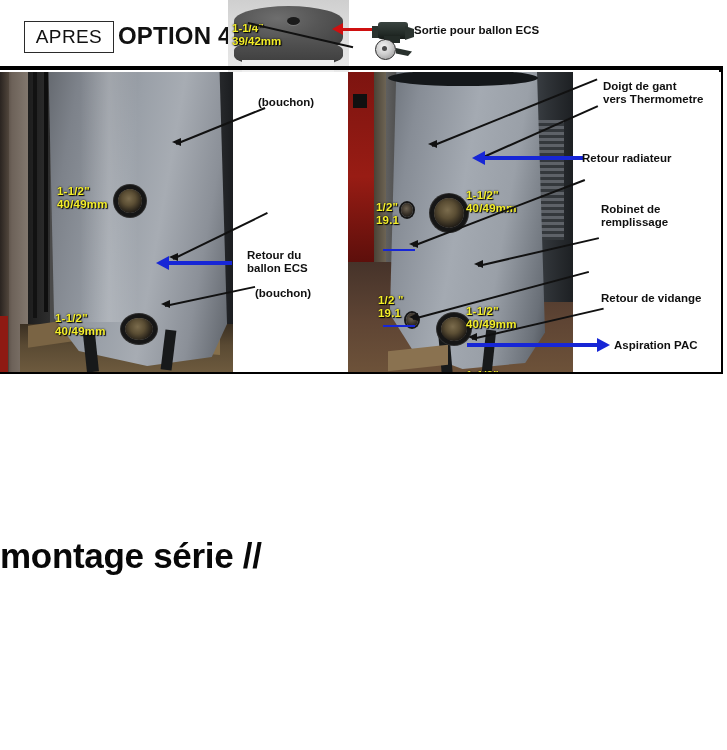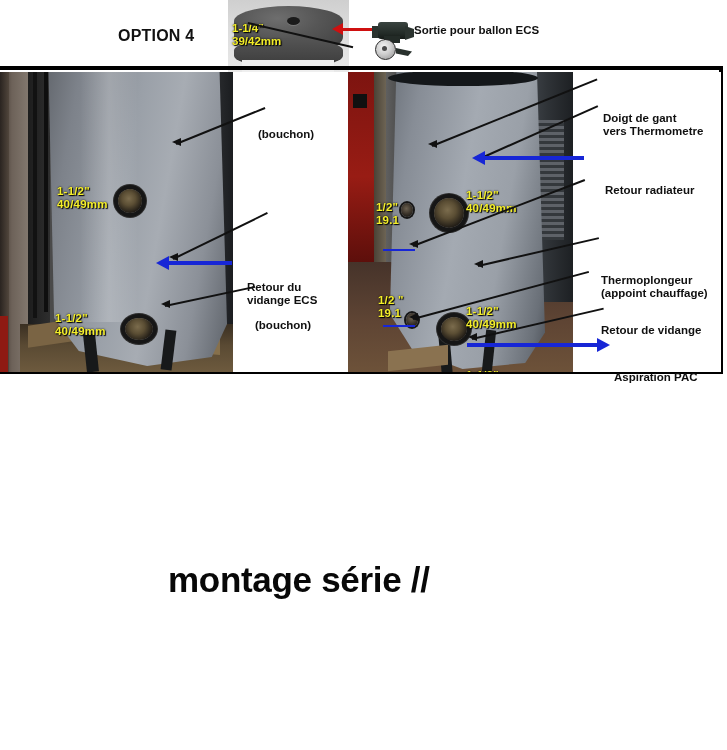--- a/index.html
+++ b/index.html
@@ -14,21 +14,21 @@
   
   #header-band{position:absolute;left:0;top:0;width:727px;height:72px;background:#ffffff;}
   #apres-box{
     position:absolute;left:24px;top:21px;width:88px;height:30px;
     border:1.5px solid #2b2b2b;background:#ffffff;
     display:flex;align-items:center;justify-content:center;
   }
   #apres-box .txt{font-size:19px;font-weight:400;color:#111;letter-spacing:.4px;}
   #option-label{
     position:absolute;left:118px;top:22px;height:28px;display:flex;align-items:center;
-    font-size:16px;font-weight:bold;color:#111;letter-spacing:.2px;
+    font-size:24px;font-weight:bold;color:#111;letter-spacing:.2px;
   }
 
   
   #tank-top-photo{
     position:absolute;left:228px;top:0;width:121px;height:72px;overflow:hidden;
     background:#d8d8d8;
   }
   #tank-top-photo .floor{position:absolute;inset:0;background:
      linear-gradient(180deg,#cfcfcf 0%,#dcdcdc 40%,#e9e9e9 100%);}
   #tank-top-photo .lid{
@@ -180,42 +180,45 @@
     border-bottom:2px solid #000;}
   #right-border{position:absolute;left:719px;top:66px;width:4px;height:308px;background:#000;}
   #right-border-top{position:absolute;left:348px;top:66px;width:375px;height:4px;background:#000;}
   #left-border-top{position:absolute;left:0;top:66px;width:348px;height:4px;background:#000;}
   #bottom-border{position:absolute;left:0;top:370px;width:723px;height:4px;background:#000;}
 
   
   .leader{position:absolute;background:#111;height:1.7px;transform-origin:0 50%;}
   .arrowtip{position:absolute;width:0;height:0;
      border-top:4.5px solid transparent;border-bottom:4.5px solid transparent;}
-  .annot{position:absolute;color:#101010;font-weight:bold;font-size:11.5px;line-height:13px;margin-top:32px;}
+  .annot{position:absolute;color:#101010;font-weight:bold;font-size:11.5px;line-height:13px;}
 
   .bluearrow{position:absolute;height:4px;background:#1726d6;}
   .bluehead{position:absolute;width:0;height:0;border-top:7px solid transparent;border-bottom:7px solid transparent;}
   .bluehead.l{border-right:13px solid #1726d6;}
   .bluehead.r{border-left:13px solid #1726d6;}
 
   
   #schem{position:absolute;left:0;top:430px;width:727px;height:110px;}
 
   #title-bottom{
-    position:absolute;left:0;top:560px;width:727px;text-align:left;
+    position:absolute;left:0;top:536px;width:727px;text-align:left;
     font-size:35px;font-weight:bold;color:#080808;letter-spacing:-.3px;
-    padding-left:168px;box-sizing:border-box;
+    box-sizing:border-box;
   }
 </style>
 </head>
 <body>
 
 <div class="stage">
 
   <div id="header-band">
+    <div id="apres-box">
+      <span class="txt">APRES</span>
+    </div>
     <div id="option-label">OPTION 4</div>
   </div>
 
   <div id="tank-top-photo">
     <div class="floor"></div>
     <div class="lid-side"></div>
     <div class="lid"></div>
     <div class="lid-rim"></div>
     <div class="port"></div>
     <div class="base"></div>
@@ -282,21 +285,21 @@
   <div class="arrowtip" style="left:172px;top:138px;border-right:9px solid #111;"></div>
   <div class="annot" style="left:258px;top:96px;">(bouchon)</div>
 
   <div class="leader" style="left:173px;top:258px;width:105px;transform:rotate(-26deg);"></div>
   <div class="arrowtip" style="left:169px;top:253px;border-right:9px solid #111;"></div>
 
   <div class="bluearrow" style="left:168px;top:261px;width:64px;"></div>
   <div class="bluehead l" style="left:156px;top:256px;"></div>
   <div class="annot" style="left:247px;top:249px;">
     <div>Retour du</div>
-    <div>vidange ECS</div>
+    <div>ballon ECS</div>
   </div>
 
   <div class="leader" style="left:165px;top:305px;width:92px;transform:rotate(-12deg);"></div>
   <div class="arrowtip" style="left:161px;top:300px;border-right:9px solid #111;"></div>
   <div class="annot" style="left:255px;top:287px;">(bouchon)</div>
 
   <div id="right-photo">
     <div class="red"></div>
     <div class="blackbox"></div>
     <div class="grey"></div>
@@ -346,31 +349,28 @@
   <div class="arrowtip" style="left:428px;top:140px;border-right:9px solid #111;"></div>
   <div class="annot" style="left:603px;top:80px;">
     <div>Doigt de gant</div>
     <div>vers Thermometre</div>
   </div>
 
   <div class="leader" style="left:479px;top:158px;width:130px;transform:rotate(-24deg);"></div>
   <div class="arrowtip" style="left:475px;top:153px;border-right:9px solid #111;"></div>
   <div class="bluearrow" style="left:484px;top:156px;width:100px;"></div>
   <div class="bluehead l" style="left:472px;top:151px;"></div>
-  <div class="annot" style="left:605px;top:152px;">Retour radiateur</div>
+  <div class="annot" style="left:582px;top:152px;">Retour radiateur</div>
 
   <div class="leader" style="left:413px;top:245px;width:184px;transform:rotate(-21deg);"></div>
   <div class="arrowtip" style="left:409px;top:240px;border-right:9px solid #111;"></div>
+  <div class="annot" style="left:601px;top:203px;">Robinet de remplissage</div>
 
   <div class="leader" style="left:478px;top:265px;width:124px;transform:rotate(-13deg);"></div>
   <div class="arrowtip" style="left:474px;top:260px;border-right:9px solid #111;"></div>
-  <div class="annot" style="left:601px;top:242px;">
-    <div>Thermoplongeur</div>
-    <div>(appoint chauffage)</div>
-  </div>
 
   <div class="leader" style="left:413px;top:318px;width:182px;transform:rotate(-15deg);"></div>
   <div class="arrowtip" style="left:409px;top:313px;border-right:9px solid #111;"></div>
   <div class="annot" style="left:601px;top:292px;">Retour de vidange</div>
 
   <div class="leader" style="left:472px;top:338px;width:135px;transform:rotate(-13deg);"></div>
   <div class="arrowtip" style="left:468px;top:333px;border-right:9px solid #111;"></div>
   <div class="bluearrow" style="left:467px;top:343px;width:132px;"></div>
   <div class="bluehead r" style="left:597px;top:338px;"></div>
   <div class="annot" style="left:614px;top:339px;">Aspiration PAC</div>

